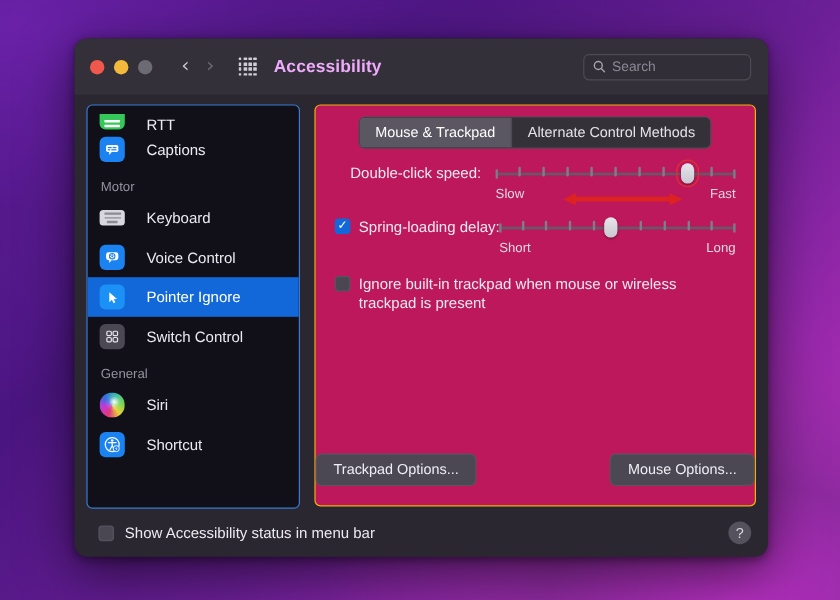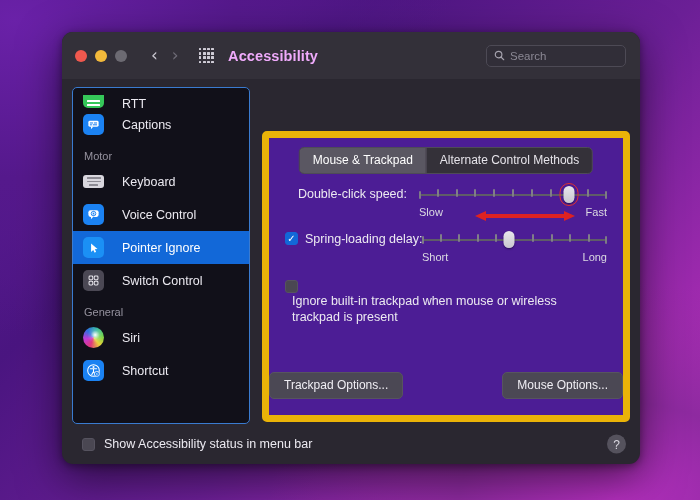--- a/index.html
+++ b/index.html
@@ -199,27 +199,26 @@
       conic-gradient(from 200deg, #e0387a, #c23ad6, #2f6fe0, #2fb5a0, #6fd44a, #e8d13a, #e0387a);
   }
   .ic-shortcut { background: #1b82f2; }
 
   .kb-lines { display: flex; flex-direction: column; gap: 1.6px; }
   .kb-lines i { display: block; height: 2px; background: #ffffff; border-radius: 0.5px; }
 
   
   #content {
     flex: 1;
-    border: 7px solid #eab308;
+    border: 1px solid #eab308;
     border-radius: 5px;
-    background: #4c1d95;
+    background: #be185d;
     position: relative;
     min-width: 0;
     margin-bottom: 2px;
-    margin-top: 44px;
   }
 
   
   #tabs {
     position: absolute;
     top: 9px;
     left: 50%;
     transform: translateX(-50%);
     display: flex;
     border: 1px solid #4e4b57;
@@ -621,21 +620,21 @@
               <span class="tickmark" style="left:90%"></span>
               <span class="thumb" style="left:47%"></span>
             </div>
             <div class="endlabels">
               <span>Short</span>
               <span>Long</span>
             </div>
           </div>
         </div>
 
-        <div class="row" style="margin-top:16px;flex-direction:column;">
+        <div class="row" style="margin-top:16px;">
           <span class="cbox"></span>
           <div class="body-text" style="margin-left:7px; max-width:268px;">Ignore built-in trackpad when mouse or wireless trackpad is present</div>
         </div>
 
       </div>
 
       <div id="btn-row">
         <button class="pushbtn">Trackpad Options...</button>
         <button class="pushbtn">Mouse Options...</button>
       </div>

